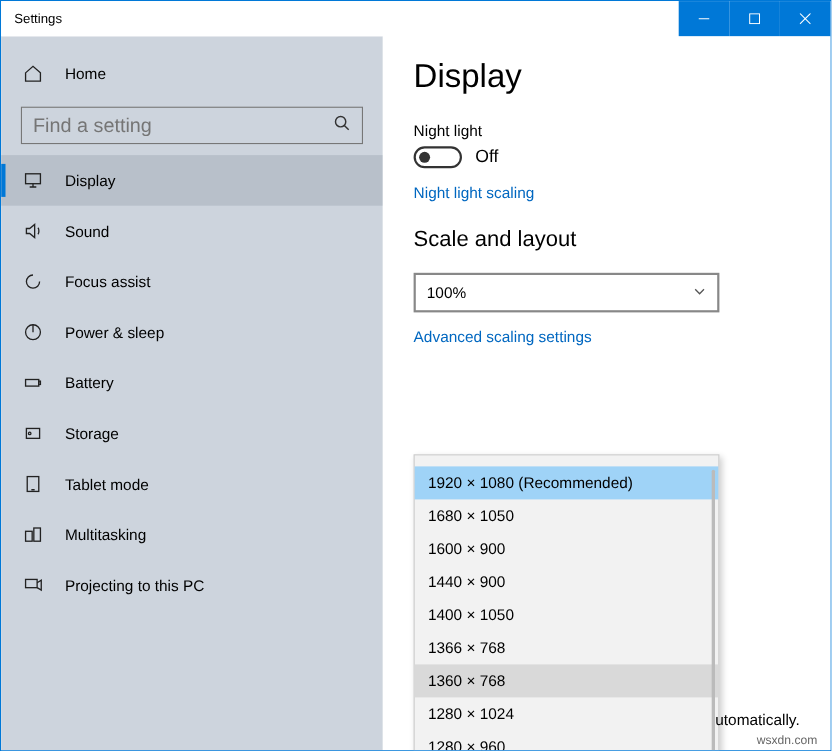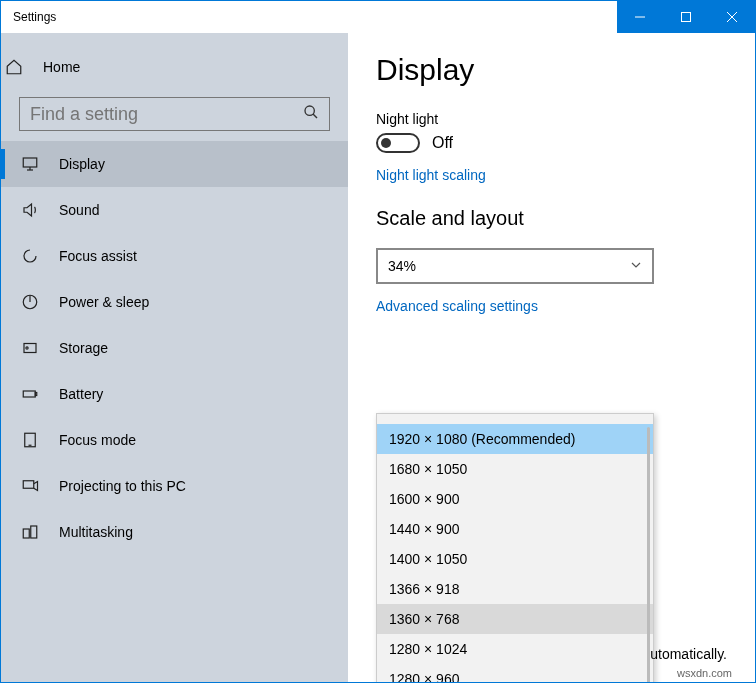--- a/index.html
+++ b/index.html
@@ -5,21 +5,21 @@
 * { margin: 0; padding: 0; box-sizing: border-box; font-family: "Segoe UI", sans-serif; }
 body { width: 756px; height: 683px; overflow: hidden; background: #fff; }
 .window { width: 756px; height: 683px; border: 1px solid #0078d7; display: flex; flex-direction: column; }
 .titlebar { height: 32px; display: flex; align-items: center; background: #fff; }
 .titlebar .title { flex: 1; padding-left: 12px; font-size: 12px; color: #000; }
 .titlebar .controls { display: flex; }
 .titlebar .controls .btn { width: 46px; height: 32px; display: flex; align-items: center; justify-content: center; background: #0078d7; color: #fff; }
 .titlebar .controls .btn svg { width: 10px; height: 10px; }
 .body { flex: 1; display: flex; overflow: hidden; }
 .sidebar { width: 347px; background: #cdd4dd; display: flex; flex-direction: column; padding-top: 12px; }
-.home { display: flex; align-items: center; height: 44px; padding-left: 4px; font-size: 14px; }
+.home { display: flex; align-items: center; height: 44px; padding-left: 20px; font-size: 14px; }
 .home .icon { width: 20px; margin-right: 18px; display: flex; }
 .searchwrap { padding: 8px 18px 10px 18px; }
 .search { height: 34px; border: 1px solid #777; background: transparent; display: flex; align-items: center; padding: 0 10px; }
 .search input { flex: 1; border: none; background: transparent; font-size: 18px; color: #555; outline: none; }
 .search .sicon { color: #333; }
 .section-title { padding: 10px 20px 8px 20px; font-weight: 600; font-size: 14px; }
 .navitems { flex: 1; overflow: hidden; }
 .navitem { display: flex; align-items: center; height: 46px; padding-left: 20px; font-size: 14px; cursor: pointer; position: relative; }
 .navitem .icon { width: 20px; margin-right: 18px; display: flex; color: #222; }
 .navitem.selected { background: #b8c0ca; }
@@ -33,21 +33,21 @@
 .link { color: #0067c0; font-size: 14px; margin-bottom: 24px; display: block; }
 .h2 { font-size: 20px; font-weight: 400; margin-bottom: 18px; }
 .combo { width: 278px; height: 36px; border: 2px solid #888; display: flex; align-items: center; justify-content: space-between; padding: 0 10px; font-size: 14px; margin-bottom: 14px; }
 .dropdown { position: absolute; width: 278px; background: #f2f2f2; border: 1px solid #ccc; box-shadow: 2px 2px 6px rgba(0,0,0,0.2); }
 .dropdown .inner { position: relative; margin-top: 10px; }
 .dropdown .scroll { position: absolute; right: 3px; top: 3px; bottom: 3px; width: 3px; background: #bbb; border-radius: 2px; }
 .dropdown .opt { height: 30px; display: flex; align-items: center; padding-left: 12px; font-size: 14px; cursor: pointer; }
 .dropdown .opt.selected { background: #9fd3f7; }
 .dropdown .opt.hover { background: #d9d9d9; }
 .tail { position: absolute; bottom: 20px; right: 28px; font-size: 14px; }
-.watermark { position: absolute; bottom: 4px; right: 24px; font-size: 11px; color: #666; }
+.watermark { position: absolute; bottom: 4px; right: 13px; font-size: 11px; color: #666; }
 </style>
 </head>
 <body>
 
 <div class="window">
   <div class="titlebar">
     <div class="title">Settings</div>
     <div class="controls">
       <div class="btn">
           <svg viewBox="0 0 10 10">
@@ -119,91 +119,91 @@
               <svg width="18" height="18" viewBox="0 0 24 24" fill="none" stroke="#222" stroke-width="1.6">
                 <circle cx="12" cy="12" r="9"></circle>
                 <line x1="12" y1="3" x2="12" y2="12"></line>
               </svg>
             </span>
             <span>Power &amp; sleep</span>
           </div>
           <div class="navitem">
             <span class="icon">
               <svg width="18" height="18" viewBox="0 0 24 24" fill="none" stroke="#222" stroke-width="1.6">
+                <rect x="3" y="8" width="16" height="8"></rect>
+                <rect x="19" y="10" width="2" height="4"></rect>
+              </svg>
+            </span>
+            <span>Battery</span>
+          </div>
+          <div class="navitem">
+            <span class="icon">
+              <svg width="18" height="18" viewBox="0 0 24 24" fill="none" stroke="#222" stroke-width="1.6">
                 <rect x="4" y="6" width="16" height="12"></rect>
                 <circle cx="8" cy="12" r="1.5"></circle>
               </svg>
             </span>
             <span>Storage</span>
           </div>
           <div class="navitem">
             <span class="icon">
               <svg width="18" height="18" viewBox="0 0 24 24" fill="none" stroke="#222" stroke-width="1.6">
-                <rect x="3" y="8" width="16" height="8"></rect>
-                <rect x="19" y="10" width="2" height="4"></rect>
-              </svg>
-            </span>
-            <span>Battery</span>
-          </div>
-          <div class="navitem">
-            <span class="icon">
-              <svg width="18" height="18" viewBox="0 0 24 24" fill="none" stroke="#222" stroke-width="1.6">
                 <rect x="5" y="3" width="14" height="18"></rect>
                 <line x1="10" y1="19" x2="14" y2="19"></line>
               </svg>
             </span>
-            <span>Focus mode</span>
+            <span>Tablet mode</span>
+          </div>
+          <div class="navitem">
+            <span class="icon">
+              <svg width="18" height="18" viewBox="0 0 24 24" fill="none" stroke="#222" stroke-width="1.6">
+                <rect x="3" y="8" width="8" height="12"></rect>
+                <rect x="13" y="4" width="8" height="16"></rect>
+              </svg>
+            </span>
+            <span>Multitasking</span>
           </div>
           <div class="navitem">
             <span class="icon">
               <svg width="18" height="18" viewBox="0 0 24 24" fill="none" stroke="#222" stroke-width="1.6">
                 <rect x="3" y="5" width="14" height="10"></rect>
                 <path d="M17 9 L22 6 V18 L17 15"></path>
               </svg>
             </span>
             <span>Projecting to this PC</span>
-          </div>
-          <div class="navitem">
-            <span class="icon">
-              <svg width="18" height="18" viewBox="0 0 24 24" fill="none" stroke="#222" stroke-width="1.6">
-                <rect x="3" y="8" width="8" height="12"></rect>
-                <rect x="13" y="4" width="8" height="16"></rect>
-              </svg>
-            </span>
-            <span>Multitasking</span>
           </div>
         </div>
     </div>
     <div class="main">
       <h1>Display</h1>
       <div class="label">Night light</div>
       <div class="toggle-row">
         <div class="toggle">
             <div class="knob"></div>
           </div>
         <span>Off</span>
       </div>
       <a class="link">Night light scaling</a>
       <div class="h2">Scale and layout</div>
       <div class="combo">
-        <span>34%</span>
+        <span>100%</span>
         <span><svg width="12" height="12" viewBox="0 0 12 12" fill="none" stroke="#555" stroke-width="1.2">
               <path d="M2 4 L6 8 L10 4"></path>
             </svg></span>
       </div>
       <a class="link">Advanced scaling settings</a>
       <div class="dropdown" id="res-dropdown" style="top:380px;">
         <div class="inner" id="res-inner">
             <div class="scroll"></div>
             <div class="opt selected">1920 × 1080 (Recommended)</div>
             <div class="opt">1680 × 1050</div>
             <div class="opt">1600 × 900</div>
             <div class="opt">1440 × 900</div>
             <div class="opt">1400 × 1050</div>
-            <div class="opt">1366 × 918</div>
+            <div class="opt">1366 × 768</div>
             <div class="opt hover">1360 × 768</div>
             <div class="opt">1280 × 1024</div>
             <div class="opt">1280 × 960</div>
           </div>
       </div>
       <div class="tail">utomatically.</div>
     </div>
   </div>
 </div>
 <div class="watermark">wsxdn.com</div>

